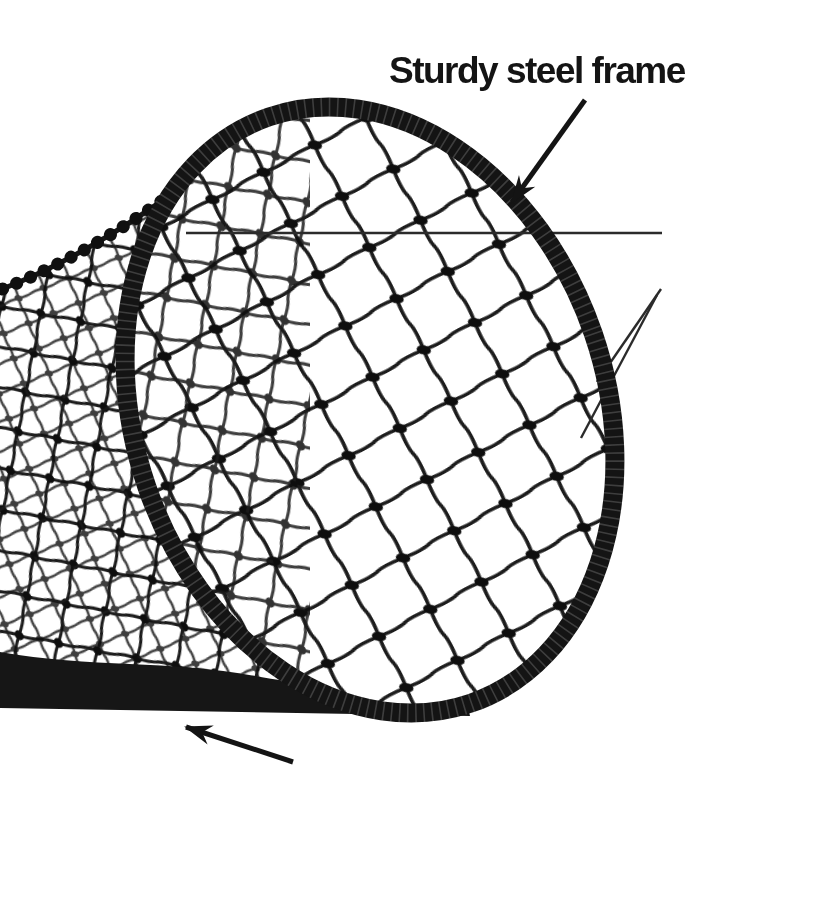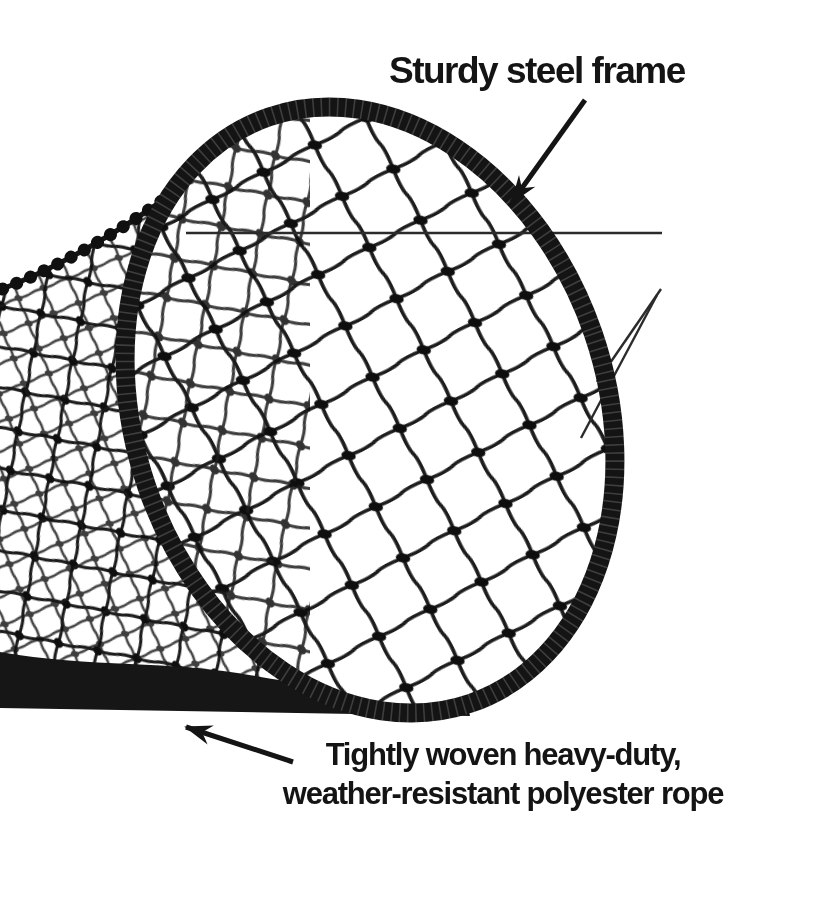--- a/index.html
+++ b/index.html
@@ -105,18 +105,14 @@
       <ellipse cx="370" cy="410" rx="236" ry="310" transform="rotate(-19 370 410)" fill="none" stroke="#141414" stroke-width="19"></ellipse>
       <ellipse cx="370" cy="410" rx="236" ry="310" transform="rotate(-19 370 410)" fill="none" stroke="#ffffff" stroke-width="19" stroke-dasharray="1.6 6.5" opacity="0.18"></ellipse>
     </g>
 
     <line class="arrow" x1="585" y1="100" x2="512" y2="202" marker-end="url(#ah)"></line>
     <line class="arrow" x1="293" y1="762" x2="186" y2="727" marker-end="url(#ah)"></line>
   </svg>
 
   <div class="annotation title">Sturdy steel frame</div>
 
-  <div class="annotation rope-text">
-    <span>Tightly woven heavy-duty,</span>
-    <span>weather-resistant polyester rope</span>
-  </div>
 
 </div>
 
 </body></html>

